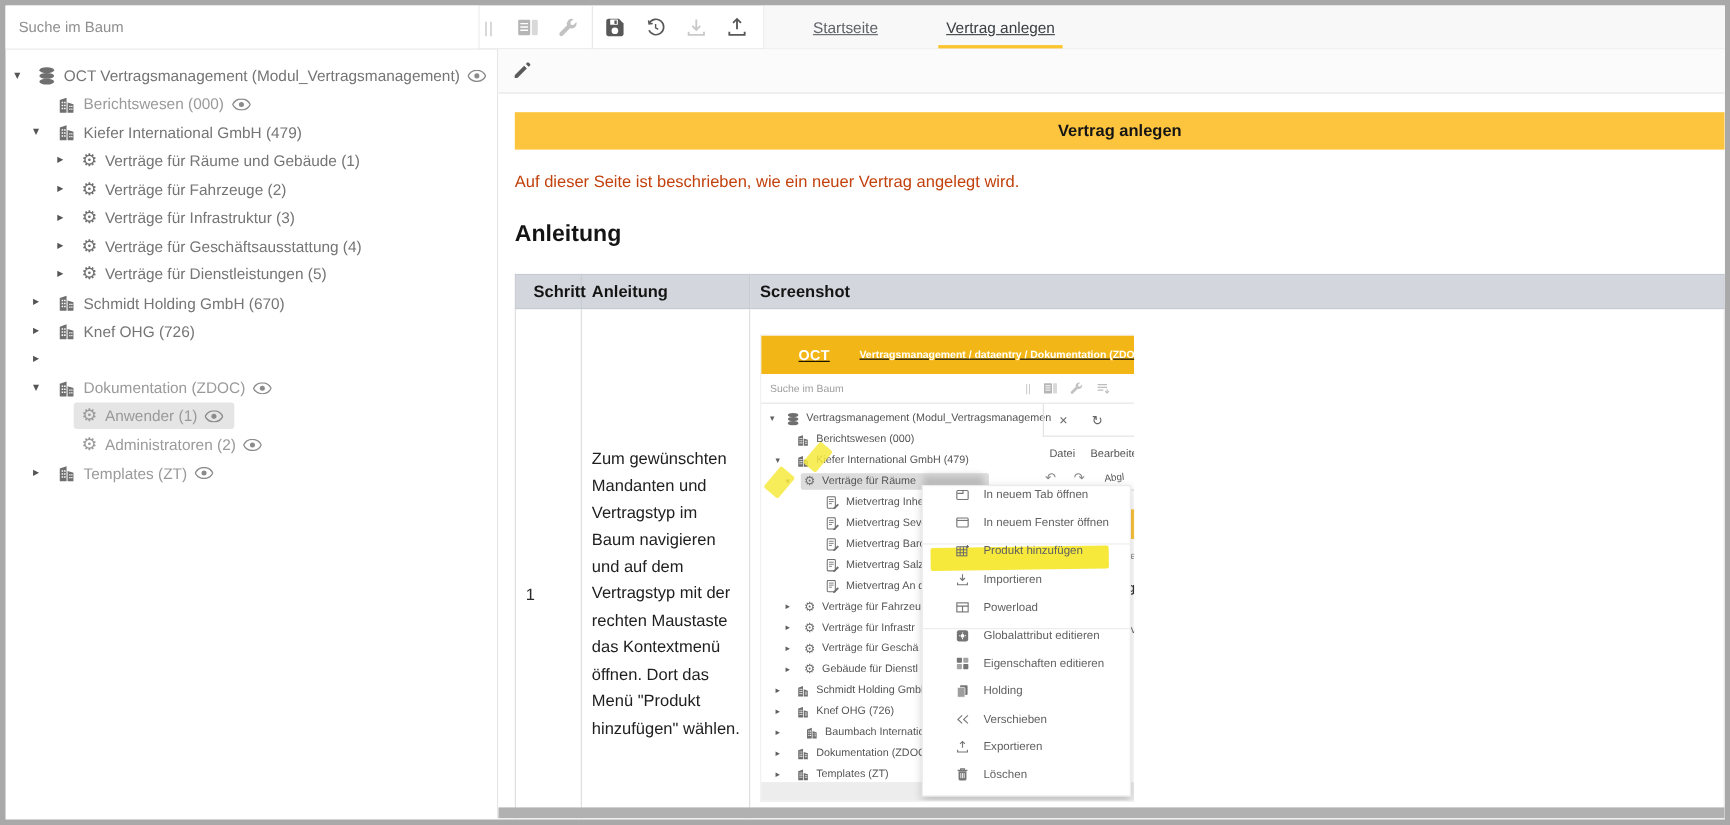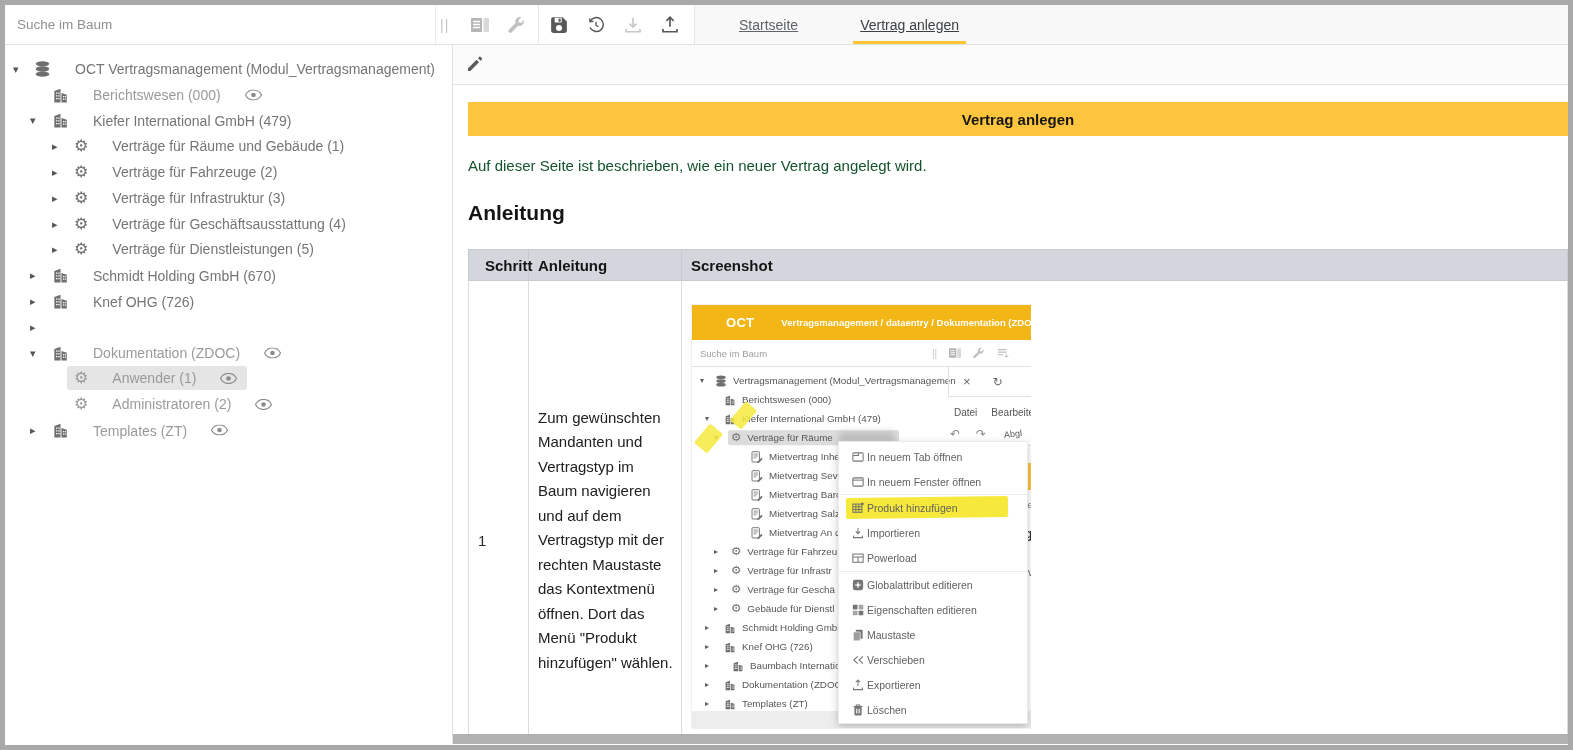--- a/index.html
+++ b/index.html
@@ -19,55 +19,55 @@
   .tabbar{flex:1;display:flex;background:#f8f8f8;padding-left:13px;}
   .tab{padding:0 31px;display:flex;align-items:center;font-size:14px;color:#5f6368;position:relative;cursor:pointer;text-decoration:underline;}
   .tab.active{color:#3c4043;}
   .tab.active::after{content:'';position:absolute;bottom:0;left:24px;right:24px;height:3px;background:var(--accent);}
 
   
   .main{display:flex;height:699px;}
   .sidebar{width:448px;min-width:448px;border-right:1px solid #e0e0e0;padding-top:11px;overflow:hidden;}
   .tree-row{position:relative;height:25.8px;}
   .t-arrow{position:absolute;top:50%;transform:translateY(-50%);font-size:11px;color:#565656;line-height:1;cursor:pointer;}
-  .row-core{position:absolute;top:50%;transform:translateY(-50%);display:flex;align-items:center;gap:24px;padding:4px 10px 4px 7px;border-radius:3px;white-space:nowrap;font-size:14px;color:#757575;cursor:pointer;}
+  .row-core{position:absolute;top:50%;transform:translateY(-50%);display:flex;align-items:center;gap:7px;padding:4px 10px 4px 7px;border-radius:3px;white-space:nowrap;font-size:14px;color:#757575;cursor:pointer;}
   .row-core.selected{background:#e5e5e5;}
   .tree-row.muted .row-core{color:#9a9a9a;}
   .tree-row.muted .gear-glyph{color:#9a9a9a;}
 
   .icn{display:inline-flex;align-items:center;justify-content:center;}
   .icn svg{width:100%;height:100%;display:block;}
   .t17{width:17px;height:17px;}
   .t18{width:18px;height:18px;}
   .eye-o{width:17px;height:11px;}
   .icn.sm{width:12px;height:12px;}
   .ticon.disabled{cursor:default;}
   .gear-glyph{font-family:"DejaVu Sans",sans-serif;font-size:16px;color:#6f6f6f;line-height:1;}
   .gear-glyph-sm{font-family:"DejaVu Sans",sans-serif;font-size:11.5px;color:#6f6f6f;line-height:1;}
 
   
   .content{flex:1;position:relative;overflow:hidden;background:#fff;}
   .edit-row{height:40px;border-bottom:1px solid #e4e4e4;display:flex;align-items:center;padding-left:13px;background:#fbfbfb;}
   .cbody{padding:17px 0 0 15px;}
   .banner{height:34px;background:var(--banner);display:flex;align-items:center;justify-content:center;font-size:15px;font-weight:bold;color:#151515;}
-  .intro{margin-top:21px;font-size:15px;color:#14532d;}
+  .intro{margin-top:21px;font-size:15px;color:#c2410c;}
   .cbody h2{margin-top:27px;font-size:21px;color:#141414;font-weight:bold;}
   table.guide{border-collapse:collapse;margin-top:24px;width:100%;table-layout:fixed;}
   table.guide th{background:var(--thbg);height:31px;text-align:left;font-size:15px;color:#141414;padding:0 0 0 9px;border:1px solid #c6cad1;}
   table.guide th:nth-child(1){width:60px;padding-left:16px;}
   table.guide th:nth-child(2){width:153px;}
   table.guide td{border:1px solid #dcdcdc;}
   td.c-step{vertical-align:middle;padding-left:9px;font-size:15px;color:#2a2a2a;}
   td.c-instr{vertical-align:middle;padding:10px 5px 10px 9px;font-size:15px;line-height:24.5px;color:#202020;}
   td.c-shot{vertical-align:top;padding:23px 0 30px 9px;height:520px;}
   .hscroll{position:absolute;left:0;right:0;bottom:0;height:10px;background:#b1b1b1;z-index:6;cursor:pointer;}
 
   
   .shot{width:340px;height:425px;position:relative;overflow:hidden;background:#fff;border:1px solid #f0f0f0;border-right:none;}
-  .shot-head{height:35px;background:var(--innerhead);display:flex;align-items:center;}
+  .shot-head{height:35px;background:var(--innerhead);display:flex;align-items:center;text-decoration:underline;}
   .burger{width:17px;margin-left:11px;display:flex;flex-direction:column;gap:3px;}
   .burger i{height:2px;background:#fff;display:block;border-radius:1px;}
   .shot-app{color:#fff;font-weight:bold;font-size:13px;margin-left:23px;letter-spacing:.3px;}
   .shot-crumb{color:#fff;font-weight:bold;font-size:9.5px;margin-left:27px;white-space:nowrap;}
   .shot-search{height:27px;border-bottom:1px solid #e3e3e3;display:flex;align-items:center;position:relative;}
   .ss-ph{color:#9e9e9e;font-size:9.5px;padding-left:8px;}
   .ss-icons{position:absolute;left:240px;top:0;height:100%;display:flex;align-items:center;gap:12px;}
   .ss-grip{color:#c6c6c6;font-size:10px;}
   .shot-body{position:relative;height:362px;}
   .inner-tree{padding-top:4px;}
@@ -86,21 +86,21 @@
   .frag-undo{position:absolute;left:258px;top:56px;height:22px;display:flex;align-items:center;font-size:12px;color:#888;font-family:"DejaVu Sans",sans-serif;}
   .frag-undo .fu+.fu{margin-left:16px;}
   .fab{margin-left:18px;font-size:9px;color:#555;transform:rotate(-6deg);font-family:"Liberation Sans",sans-serif;}
   .frag-line{position:absolute;left:334px;top:78px;width:6px;height:1px;background:#ddd;}
   .frag-yellow{position:absolute;left:334px;top:96px;width:6px;height:27px;background:var(--banner);}
   .frag-te{position:absolute;left:333px;top:133px;font-size:9px;color:#777;}
   .frag-g{position:absolute;left:333px;top:160px;font-size:12px;font-weight:bold;color:#333;text-decoration:underline;}
   .frag-v{position:absolute;left:336px;top:200px;font-size:10px;color:#666;}
   .inner-scroll{position:absolute;left:0;top:344px;width:100%;height:18px;background:#ededed;z-index:1;}
   .ctx{position:absolute;left:146px;top:74px;width:190px;height:283px;background:#fff;border:1px solid #ebebeb;box-shadow:0 3px 8px rgba(0,0,0,.22);z-index:3;padding-top:2px;}
-  .ctx-item{height:25.2px;display:flex;align-items:center;gap:3px;padding-left:13px;font-size:10.5px;color:#616161;position:relative;}
+  .ctx-item{height:25.2px;display:flex;align-items:flex-start;gap:13px;padding-left:30px;font-size:10.5px;color:#616161;position:relative;}
   .ctx-item .icn, .ctx-item .ctx-label, .ctx-item .gear-glyph-sm{position:relative;z-index:1;}
   .ctx-sep{height:1px;background:#ececec;}
   .hl{position:absolute;left:7px;top:2px;width:162px;height:21px;background:var(--marker);transform:rotate(-.8deg);z-index:0;border-radius:2px;}
 </style>
 </head>
 <body style="background: rgb(169, 169, 169);">
 
 <div class="window">
 
   <div class="topbar">
@@ -710,21 +710,21 @@
                           </span>
                           <span class="ctx-label">Eigenschaften editieren</span>
                         </div>
                         <div class="ctx-item">
                           <span class="icn sm">
                             <svg viewBox="0 0 14 14">
                               <rect x="4.4" y="1" width="8" height="10.4" rx="1" fill="#757575"></rect>
                               <rect x="1.6" y="3.4" width="8" height="10.4" rx="1" fill="#9e9e9e" stroke="#fff" stroke-width=".7"></rect>
                             </svg>
                           </span>
-                          <span class="ctx-label">Maustaste</span>
+                          <span class="ctx-label">Holding</span>
                         </div>
                         <div class="ctx-item">
                           <span class="icn sm">
                             <svg viewBox="0 0 16 12" fill="none" stroke="#757575" stroke-width="1.4">
                               <path d="M7.6 1.2L2.4 6l5.2 4.8"></path>
                               <path d="M14.6 1.2L9.4 6l5.2 4.8"></path>
                             </svg>
                           </span>
                           <span class="ctx-label">Verschieben</span>
                         </div>

